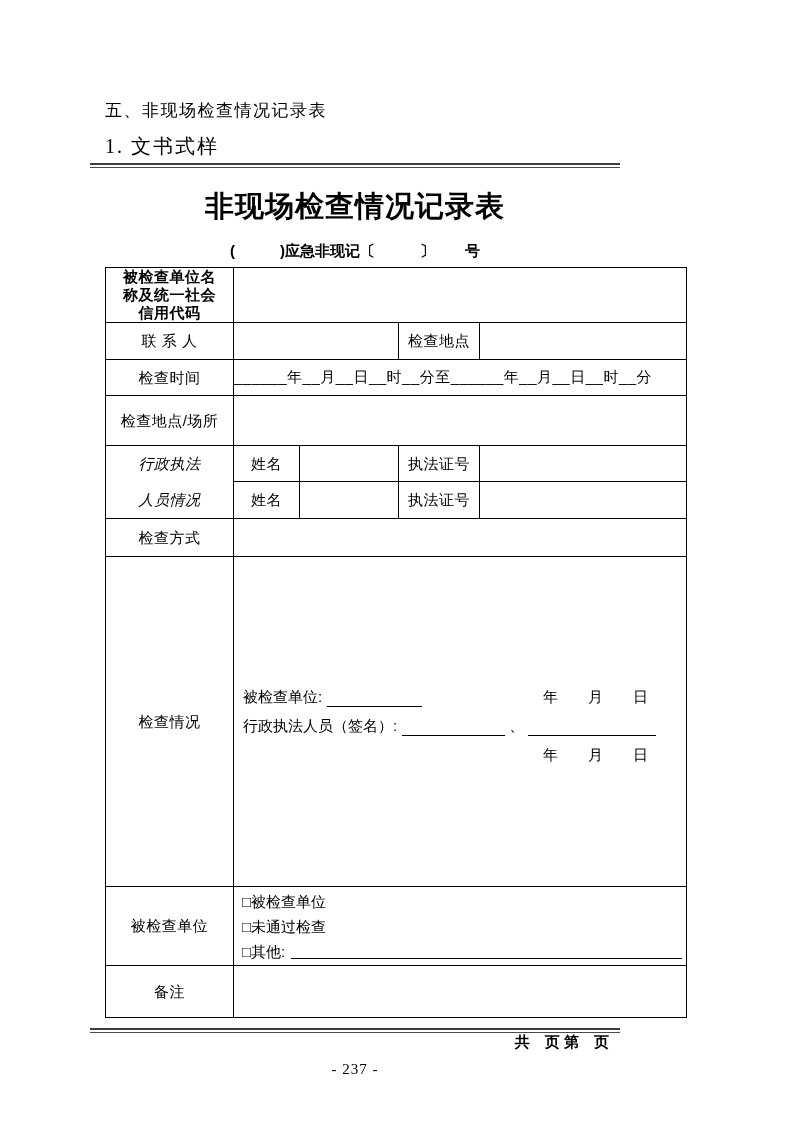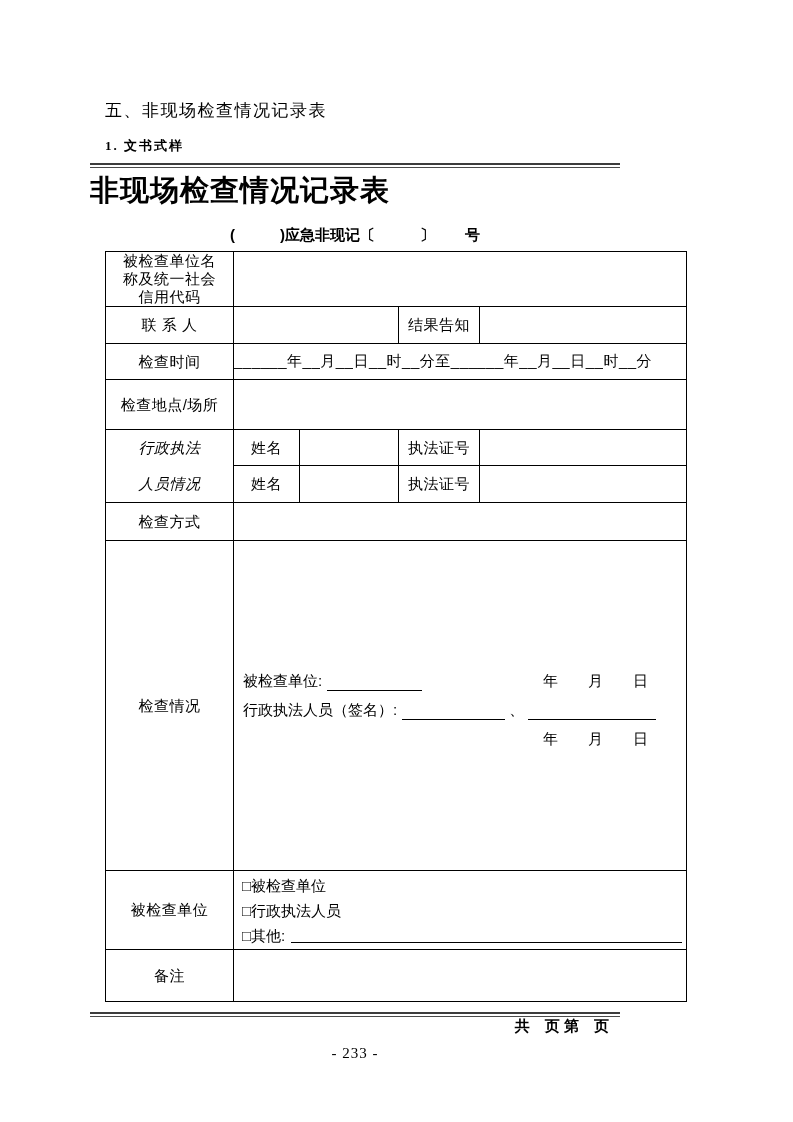--- a/index.html
+++ b/index.html
@@ -5,32 +5,32 @@
   html,body{margin:0;padding:0;background:#ffffff;}
   body{
     width:793px;height:1122px;
     font-family:"Liberation Sans",sans-serif;
     color:#000;
     -webkit-font-smoothing:antialiased;
   }
   .sheet{box-sizing:border-box;width:716px;height:1122px;padding:100px 96px 0 90px;overflow:hidden;border-radius:30px;}
 
   .section-heading{margin:0 0 0 15px;font-size:17px;font-weight:500;letter-spacing:1.5px;line-height:22px;}
-  .subsection-heading{margin:14px 0 0 15px;font-family:"Liberation Serif",serif;font-weight:bold;font-size:13px;letter-spacing:2px;line-height:20px;}
+  .subsection-heading{margin:14px 0 0 15px;font-family:"Liberation Serif",serif;font-weight:normal;font-size:20px;letter-spacing:2px;line-height:20px;}
 
   .doc-title-1{margin-top:8px;text-align:center;font-size:28px;font-weight:900;letter-spacing:1px;line-height:36px;}
   .double-rule{height:2px;border-top:2px solid #3d3d3d;border-bottom:1px solid #4a4a4a;margin-top:7px;}
-  .doc-title-2{margin-top:4px;font-size:29px;font-weight:900;letter-spacing:1px;line-height:37px;}
+  .doc-title-2{margin-top:20px;text-align:center;font-size:29px;font-weight:900;letter-spacing:1px;line-height:37px;}
   .doc-number{margin-top:16px;text-align:center;font-size:15px;font-weight:bold;line-height:20px;white-space:pre;}
 
   table.form{border-collapse:collapse;table-layout:fixed;width:581px;margin:6px 0 0 15px;}
   table.form td{border:1px solid #000;font-size:15px;padding:0;vertical-align:middle;overflow:hidden;}
   td.lbl{text-align:center;white-space:pre-line;line-height:1.2;letter-spacing:0.5px;}
   td.val{padding-left:8px;}
-  tr.r1{height:55px;}
+  tr.r1{height:55px;font-weight:bold;}
   tr.r2{height:37px;}
   tr.r3{height:36px;}
   tr.r4{height:50px;}
   tr.r5{height:36px;}
   tr.r6{height:37px;}
   tr.r7{height:38px;}
   tr.r8{height:330px;}
   tr.r9{height:79px;}
   tr.r10{height:52px;}
   td.officers-lbl{line-height:36px;font-style:italic;}
@@ -79,21 +79,21 @@
         <tr class="r1">
       <td class="lbl">被检查单位名
 称及统一社会
 信用代码</td>
       <td class="val" colspan="4"></td>
     </tr>
 
     <tr class="r2">
       <td class="lbl">联 系 人</td>
       <td class="val" colspan="2"></td>
-      <td class="lbl">结果告知</td>
+      <td class="lbl">检查地点</td>
       <td class="val"></td>
     </tr>
 
     <tr class="r3">
       <td class="lbl">检查时间</td>
       <td class="time-val" colspan="4">______年__月__日__时__分至______年__月__日__时__分</td>
     </tr>
 
     <tr class="r4">
       <td class="lbl">检查地点/场所</td>
@@ -143,33 +143,33 @@
       </td>
     </tr>
 
     <tr class="r9">
       <td class="lbl">被检查单位</td>
       <td class="val" colspan="4" style="padding-left:0;">
         <div class="opt">
           <span>□被检查单位</span>
         </div>
         <div class="opt">
-          <span>□行政执法人员</span>
+          <span>□未通过检查</span>
         </div>
         <div class="opt">
           <span>□其他:</span>
           <span class="other-blank"></span>
         </div>
       </td>
     </tr>
 
     <tr class="r10">
       <td class="lbl">备注</td>
       <td class="val" colspan="4"></td>
     </tr>
   </tbody>
     </table>
 
   <div class="double-rule footer-rule"></div>
   <div class="footer-pages">共　页 第　页</div>
-  <div class="page-number">- 233 -</div>
+  <div class="page-number">- 237 -</div>
 
 </div>
 
 </body></html>

